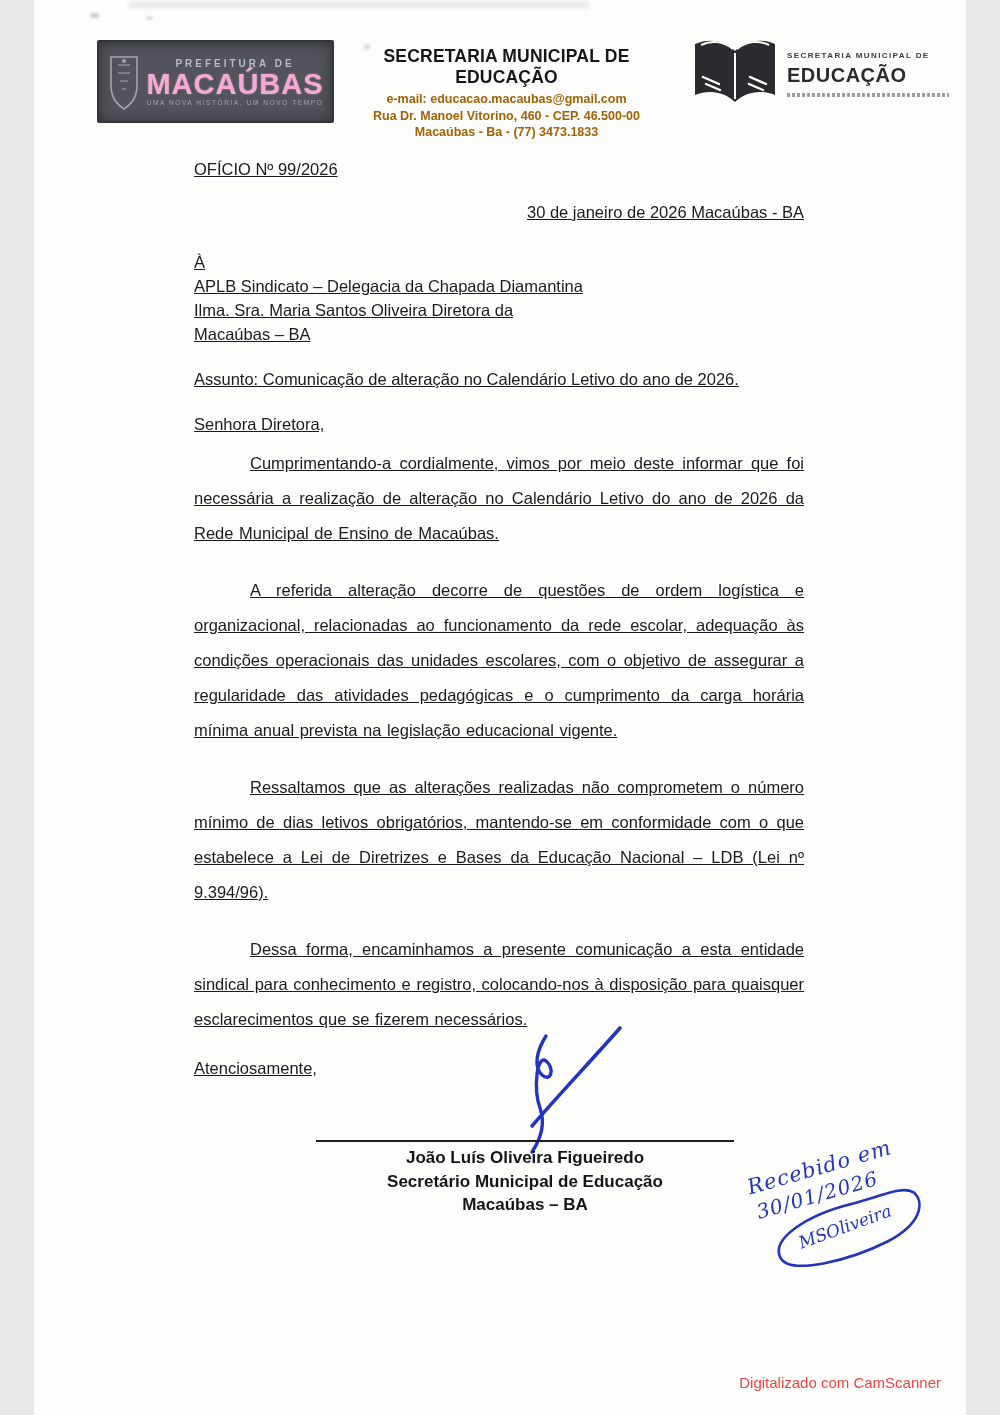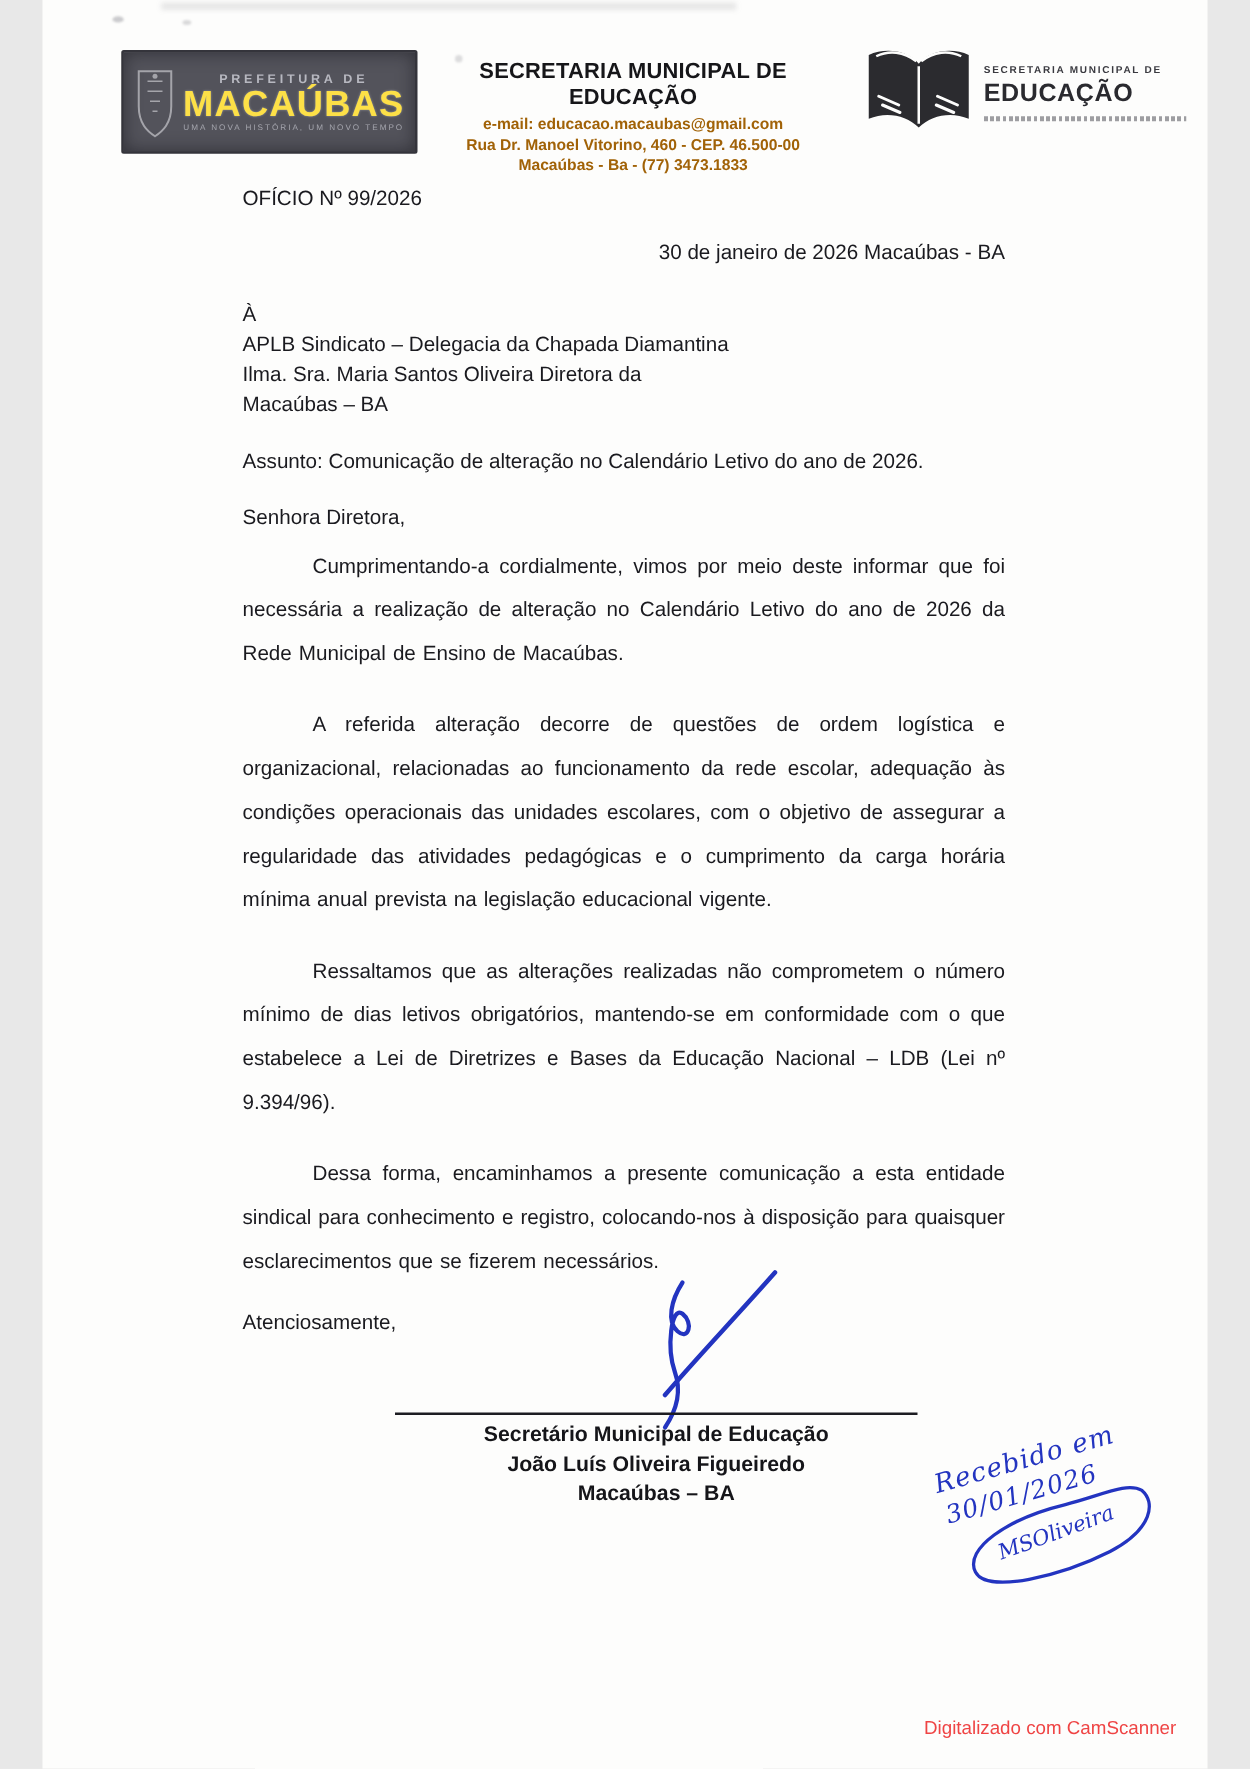--- a/index.html
+++ b/index.html
@@ -18,37 +18,37 @@
   
   .logo-left{
     position:absolute;left:63px;top:40px;width:233px;height:79px;
     background:#53535b;border:2px solid #34343b;border-radius:2px;
     box-shadow:inset 0 0 14px rgba(20,20,25,.55);
     display:flex;align-items:center;
   }
   .crest{margin-left:7px;opacity:.55;flex:0 0 auto;}
   .ll-text{flex:1;text-align:center;color:#fff;margin-left:-4px;}
   .ll-pre{font-size:10px;font-weight:bold;letter-spacing:3px;color:#c9cad2;opacity:.85;}
-  .ll-title{font-size:29px;font-weight:bold;letter-spacing:1px;line-height:30px;color:#fde047;text-shadow:0 0 2px rgba(255,255,255,.4);}
+  .ll-title{font-size:29px;font-weight:bold;letter-spacing:1px;line-height:30px;color:#f9a8d4;text-shadow:0 0 2px rgba(255,255,255,.4);}
   .ll-sub{font-size:6.5px;letter-spacing:1.6px;color:#b9bac2;opacity:.8;white-space:nowrap;}
 
   .center-block{position:absolute;left:300px;top:46px;width:345px;text-align:center;color:#161619;}
   .c-title{font-size:17.5px;font-weight:bold;letter-spacing:.2px;margin-bottom:3px;}
   .c-line{font-size:12.5px;font-weight:bold;line-height:16.5px;color:#a16207;}
 
   .logo-right{position:absolute;left:655px;top:34px;width:290px;height:80px;display:flex;align-items:center;}
   .book-icon{flex:0 0 auto;}
   .lr-text{margin-left:6px;}
   .lr-pre{font-size:8px;font-weight:bold;letter-spacing:1.4px;color:#3a3a40;white-space:nowrap;}
   .lr-title{font-size:20px;font-weight:bold;letter-spacing:.5px;line-height:30px;color:#2a2a2f;}
   .lr-strip{margin-top:3px;width:162px;height:4px;opacity:.65;
     background:repeating-linear-gradient(90deg,#6a6a70 0 3px,transparent 3px 5px);}
 
   
-  .letter{position:absolute;left:160px;right:162px;top:150px;font-size:16.5px;}
+  .letter{position:absolute;left:160px;right:162px;top:160px;font-size:16.5px;text-decoration:underline;}
   .ref{margin-bottom:24px;}
   .date{text-align:right;margin-bottom:28px;}
   .recipient div{line-height:24px;}
   .recipient{margin-bottom:24px;}
   .subject{margin-bottom:26px;}
   .salutation{margin-bottom:12px;}
   .letter p{
     margin:0 0 22px 0;text-align:justify;text-indent:56px;
     line-height:35px;word-spacing:1px;
   }
@@ -143,22 +143,22 @@
 
     <div class="closing">Atenciosamente,</div>
 
     <div class="sig-area">
       <svg class="sig-stroke" width="130" height="140" viewBox="0 0 130 140">
         <path d="M38,102 C60,76 96,38 126,4" stroke="#2334c0" stroke-width="3.6" fill="none" stroke-linecap="round"></path>
         <path d="M52,12 C43,26 39,43 48,51 C57,59 61,44 52,37 C43,30 39,64 46,84 C52,101 46,116 38,128" stroke="#2334c0" stroke-width="3.4" fill="none" stroke-linecap="round"></path>
       </svg>
       <div class="sig-line"></div>
       <div class="sig-names">
+        <div>João Luís Oliveira Figueiredo</div>
         <div>Secretário Municipal de Educação</div>
-        <div>João Luís Oliveira Figueiredo</div>
         <div>Macaúbas – BA</div>
       </div>
     </div>
   </main>
 
   <div class="received-note">
     <div class="rn-l1">Recebido em</div>
     <div class="rn-l2">30/01/2026</div>
     <div class="rn-sig-wrap">
       <svg class="rn-ellipse" width="160" height="62" viewBox="0 0 160 62">

